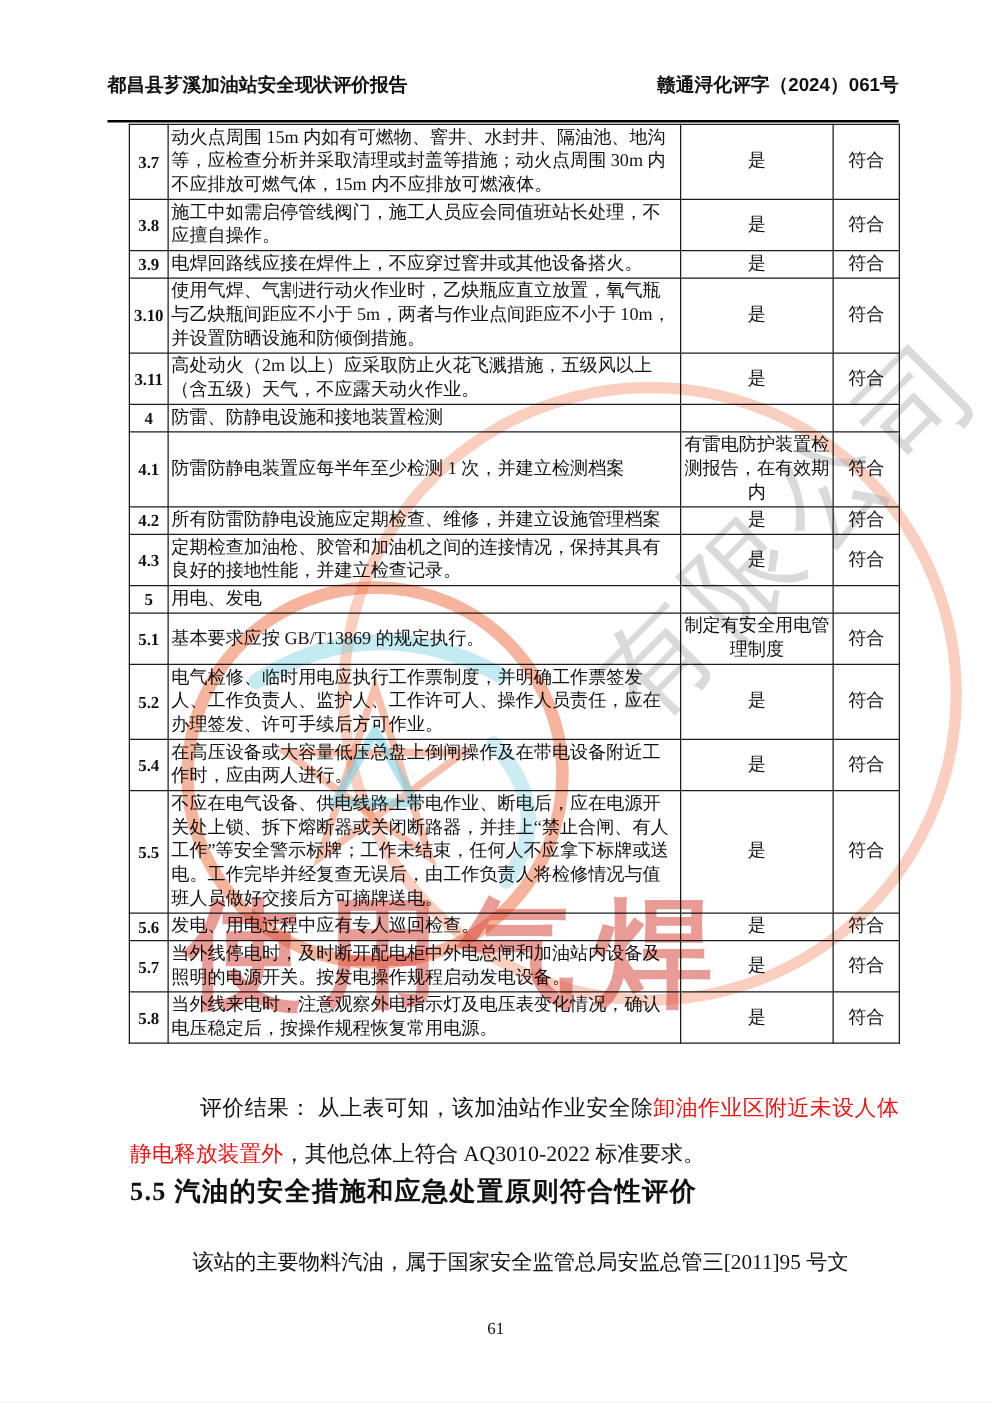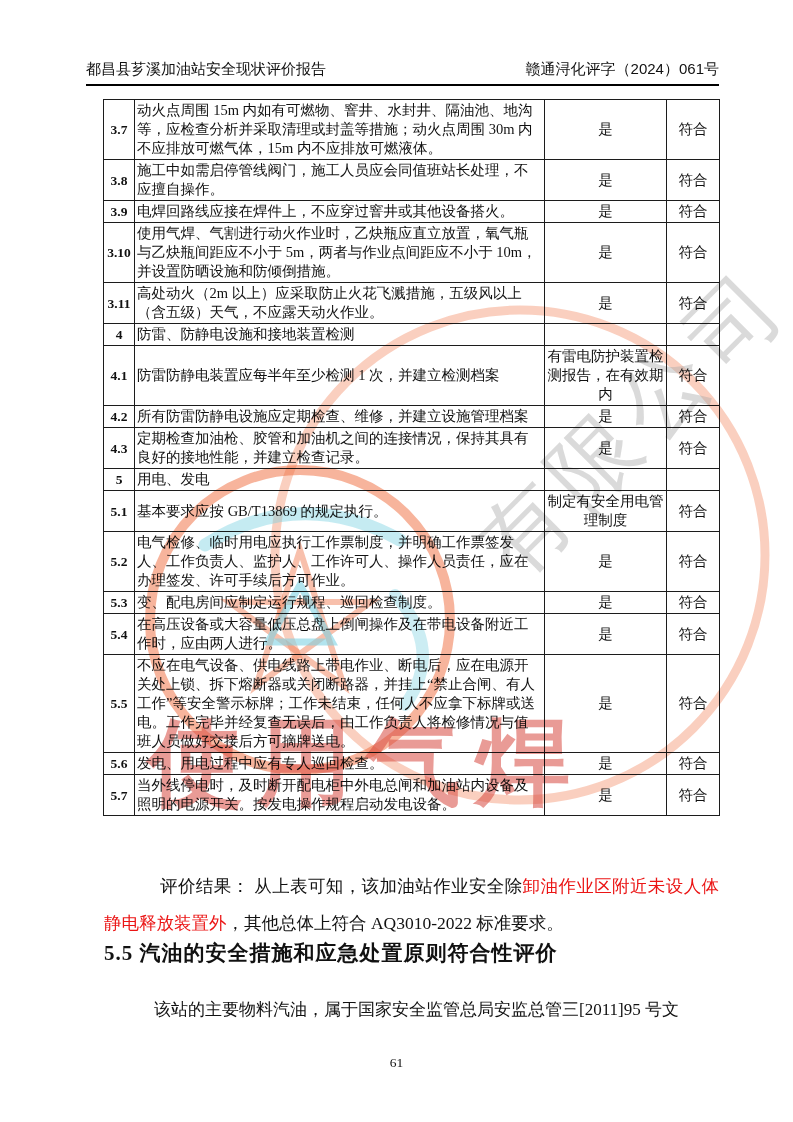--- a/index.html
+++ b/index.html
@@ -5,22 +5,22 @@
   html,body{margin:0;padding:0;background:#e9e9e9;}
   .page{
     position:relative;width:793px;height:1122px;margin:0 auto;background:#ffffff;
     font-family:"Liberation Serif","DejaVu Serif",serif;color:#111;overflow:hidden;
   }
   
   .pg-header{
     position:absolute;left:86px;top:58px;width:633px;
     display:flex;justify-content:space-between;align-items:flex-end;
     font-family:"Liberation Sans","DejaVu Sans",sans-serif;
-    font-size:15px;font-weight:normal;line-height:22px;
-    border-bottom:2.2px solid #000;padding-bottom:4px;text-align:right;
+    font-size:15px;font-weight:bold;line-height:22px;
+    border-bottom:2.2px solid #000;padding-bottom:16px;text-align:right;
   }
   
   table.checklist{
     position:absolute;left:103px;top:99px;width:616px;
     border-collapse:collapse;table-layout:fixed;
     font-size:14.5px;
   }
   table.checklist td{
     border:1.5px solid #1c1c1c;line-height:19px;padding:1px 2px;
     vertical-align:middle;word-break:break-all;
@@ -147,46 +147,46 @@
           <td class="status">制定有安全用电管理制度</td>
           <td class="result">符合</td>
         </tr>
         <tr>
           <td class="no">5.2</td>
           <td class="text">电气检修、临时用电应执行工作票制度，并明确工作票签发人、工作负责人、监护人、工作许可人、操作人员责任，应在办理签发、许可手续后方可作业。</td>
           <td class="status">是</td>
           <td class="result">符合</td>
         </tr>
         <tr>
-          <td class="no">5.3</td>
-          <td class="text">变、配电房间应制定运行规程、巡回检查制度。</td>
-          <td class="status">是</td>
-          <td class="result">符合</td>
-        </tr>
-        <tr>
           <td class="no">5.4</td>
           <td class="text">在高压设备或大容量低压总盘上倒闸操作及在带电设备附近工作时，应由两人进行。</td>
           <td class="status">是</td>
           <td class="result">符合</td>
         </tr>
         <tr>
           <td class="no">5.5</td>
           <td class="text">不应在电气设备、供电线路上带电作业、断电后，应在电源开关处上锁、拆下熔断器或关闭断路器，并挂上“禁止合闸、有人工作”等安全警示标牌；工作未结束，任何人不应拿下标牌或送电。工作完毕并经复查无误后，由工作负责人将检修情况与值班人员做好交接后方可摘牌送电。</td>
           <td class="status">是</td>
           <td class="result">符合</td>
         </tr>
         <tr>
           <td class="no">5.6</td>
           <td class="text">发电、用电过程中应有专人巡回检查。</td>
           <td class="status">是</td>
           <td class="result">符合</td>
         </tr>
         <tr>
           <td class="no">5.7</td>
           <td class="text">当外线停电时，及时断开配电柜中外电总闸和加油站内设备及照明的电源开关。按发电操作规程启动发电设备。</td>
+          <td class="status">是</td>
+          <td class="result">符合</td>
+        </tr>
+        <tr>
+          <td class="no">5.8</td>
+          <td class="text">当外线来电时，注意观察外电指示灯及电压表变化情况，确认电压稳定后，按操作规程恢复常用电源。</td>
           <td class="status">是</td>
           <td class="result">符合</td>
         </tr>
       </tbody>
   </table>
 
   <p class="concl"><span>评价结果：</span><span>  从上表可知，该加油站作业安全除</span><span class="red">卸油作业区附近未设人体静电释放装置外</span><span>，其他总体上符合 AQ3010-2022 标准要求。</span></p>
 
   <h2 class="sec">5.5 汽油的安全措施和应急处置原则符合性评价</h2>
   <p class="body-p">该站的主要物料汽油，属于国家安全监管总局安监总管三[2011]95 号文</p>

